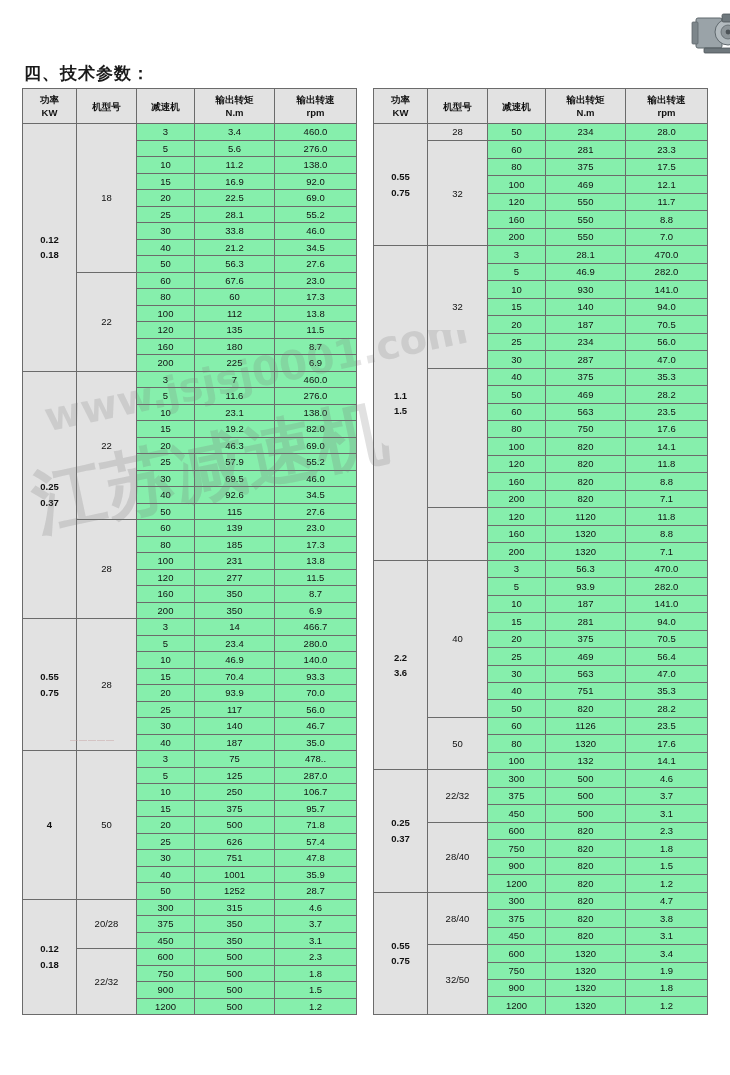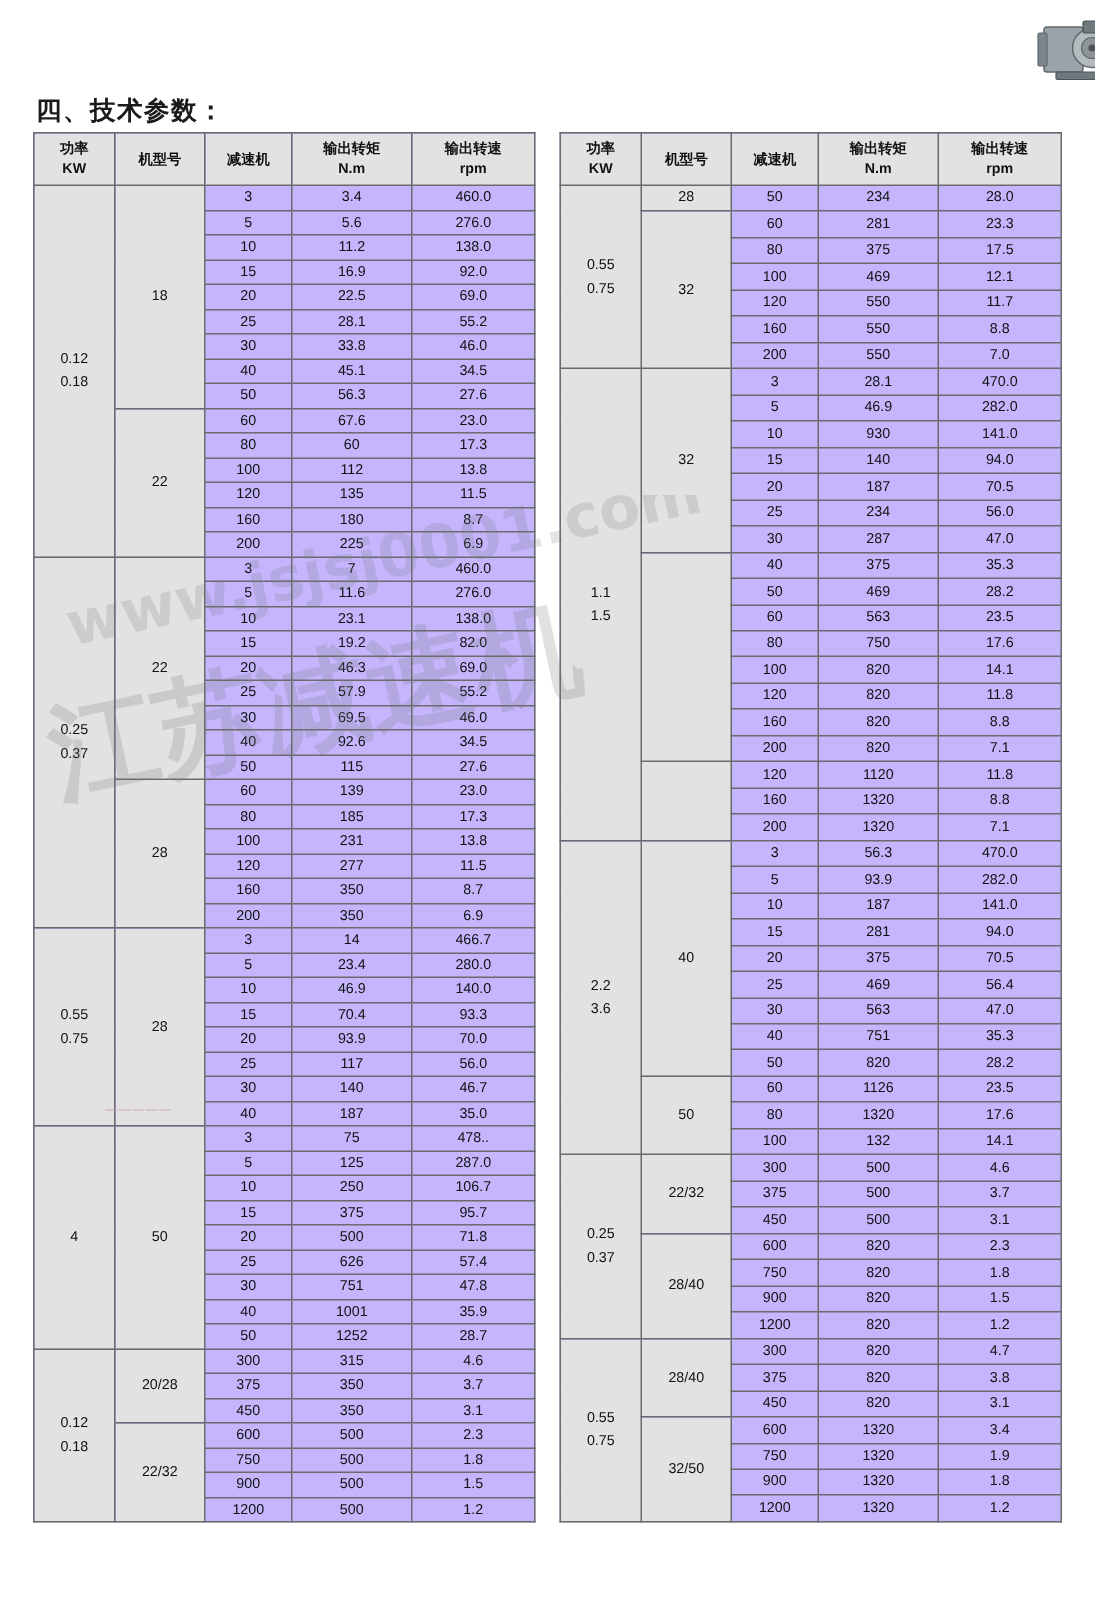--- a/index.html
+++ b/index.html
@@ -42,21 +42,21 @@
     top: 88px;
     left: 22px;
     width: 686px;
     display: flex;
     justify-content: space-between;
   }
   table.spec {
     border-collapse: collapse;
     width: 334px;
     table-layout: fixed;
-    background: #c4b5fd;
+    background: #86efac;
   }
   table.spec th, table.spec td {
     border: 1px solid #6b6b6b;
     font-size: 9.5px;
     color: #111;
     text-align: center;
     padding: 0;
     height: 15.5px;
     line-height: 15.5px;
     overflow: hidden;
@@ -77,21 +77,21 @@
   col.c2 { width: 60px; }
   col.c3 { width: 58px; }
   col.c4 { width: 80px; }
   col.c5 { width: 82px; }
   td.grp {
     background: #e2e2e2;
     font-weight: normal;
     font-size: 10px;
     line-height: 13px;
   }
-  td.grp span { display: block; }
+  td.grp span { display: block; font-weight: bold; }
   
   .watermark {
     position: absolute;
     left: 0;
     top: 330px;
     width: 730px;
     height: 360px;
     pointer-events: none;
     z-index: 5;
     overflow: hidden;
@@ -211,21 +211,21 @@
             <td>28.1</td>
             <td>55.2</td>
           </tr>
           <tr>
             <td>30</td>
             <td>33.8</td>
             <td>46.0</td>
           </tr>
           <tr>
             <td>40</td>
-            <td>45.1</td>
+            <td>21.2</td>
             <td>34.5</td>
           </tr>
           <tr>
             <td>50</td>
             <td>56.3</td>
             <td>27.6</td>
           </tr>
           <tr>
             <td class="grp" rowspan="6">22</td>
             <td>60</td>

